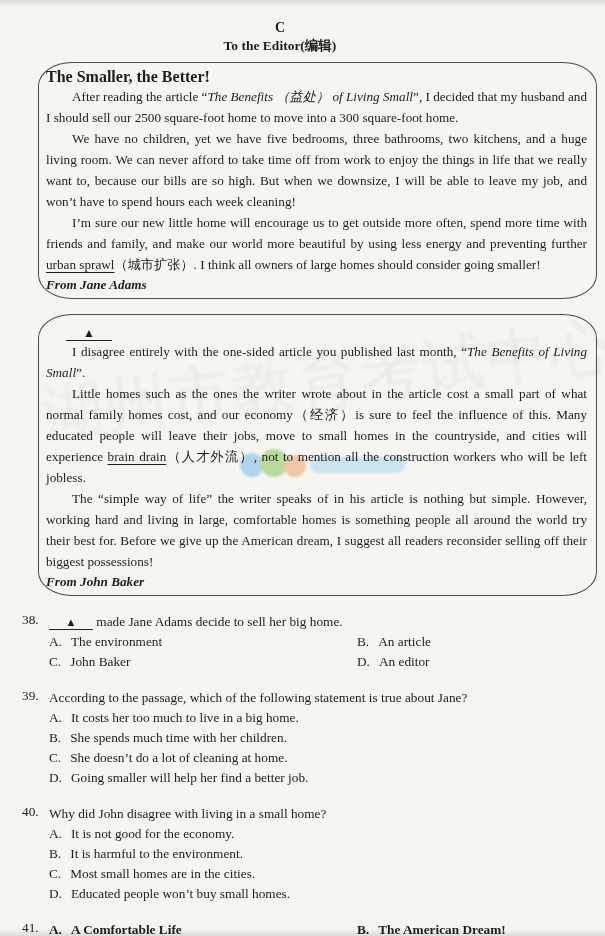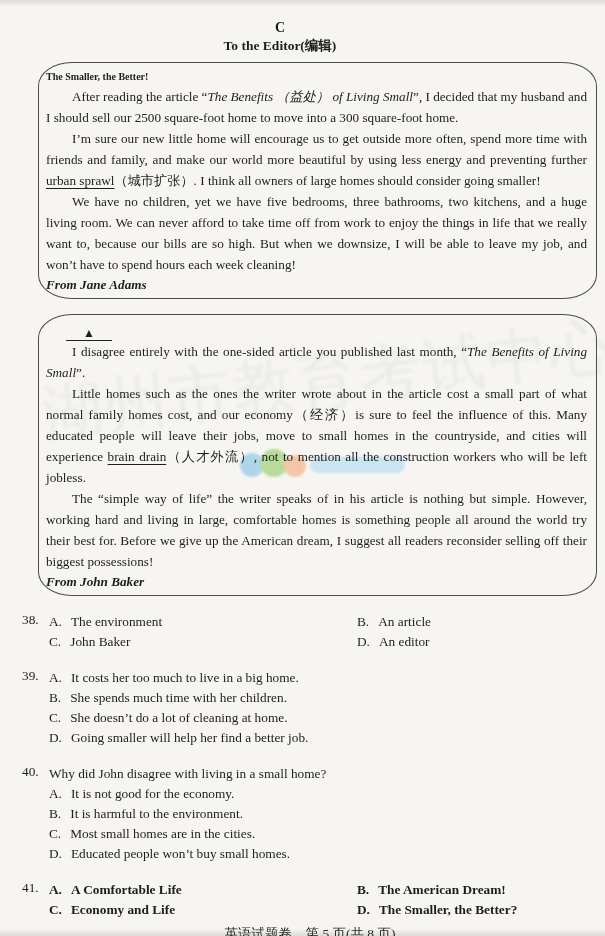--- a/index.html
+++ b/index.html
@@ -41,21 +41,21 @@
 
   .letter-box{
     margin-left:38px;width:559px;box-sizing:border-box;
     border:1.6px solid #4c4c4c;
     border-radius:34px/24px;
     padding:5px 9px 4px 7px;
     background:transparent;
   }
   .box1{margin-top:7px;}
   .box2{margin-top:15px;}
-  .letter-title{font-weight:bold;font-size:10px;line-height:18px;}
+  .letter-title{font-weight:bold;font-size:16px;line-height:18px;}
   .letter-box p{
     margin:0;font-size:13.2px;line-height:21px;
     text-align:justify;text-indent:26px;
   }
   .signature{font-weight:bold;font-style:italic;font-size:13.2px;line-height:19px;}
 
   .seg-i{font-style:italic;}
   .seg-u{text-decoration:underline;text-underline-offset:3px;}
   .seg-blank{
     display:inline-block;min-width:44px;text-align:center;
@@ -99,37 +99,38 @@
 <div class="content">
 
   <div class="header">
     <div class="section-label">C</div>
     <div class="header-title">To the Editor(编辑)</div>
   </div>
 
   <div class="letter-box box1">
     <div class="letter-title">The Smaller, the Better!</div>
     <p><span>After reading the article “</span><span class="seg-i">The Benefits （益处） of Living Small</span><span>”, I decided that my husband and I should sell our 2500 square-foot home to move into a 300 square-foot home.</span></p>
+    <p><span>We have no children, yet we have five bedrooms, three bathrooms, two kitchens, and a huge living room. We can never afford to take time off from work to enjoy the things in life that we really want to, because our bills are so high. But when we downsize, I will be able to leave my job, and won’t have to spend hours each week cleaning!</span></p>
     <p><span>I’m sure our new little home will encourage us to get outside more often, spend more time with friends and family, and make our world more beautiful by using less energy and preventing further </span><span class="seg-u">urban sprawl</span><span>（城市扩张）. I think all owners of large homes should consider going smaller!</span></p>
-    <p><span>We have no children, yet we have five bedrooms, three bathrooms, two kitchens, and a huge living room. We can never afford to take time off from work to enjoy the things in life that we really want to, because our bills are so high. But when we downsize, I will be able to leave my job, and won’t have to spend hours each week cleaning!</span></p>
     <div class="signature">From Jane Adams</div>
   </div>
 
   <div class="letter-box box2">
     <div class="blank-line">▲</div>
     <p><span>I disagree entirely with the one-sided article you published last month, “</span><span class="seg-i">The Benefits of Living Small</span><span>”.</span></p>
     <p><span>Little homes such as the ones the writer wrote about in the article cost a small part of what normal family homes cost, and our economy（经济）is sure to feel the influence of this. Many educated people will leave their jobs, move to small homes in the countryside, and cities will experience </span><span class="seg-u">brain drain</span><span>（人才外流）, not to mention all the construction workers who will be left jobless.</span></p>
     <p><span>The “simple way of life” the writer speaks of in his article is nothing but simple. However, working hard and living in large, comfortable homes is something people all around the world try their best for. Before we give up the American dream, I suggest all readers reconsider selling off their biggest possessions!</span></p>
     <div class="signature">From John Baker</div>
   </div>
 
   <div class="questions">
 
     <div class="q">
       <span class="q-num">38.</span>
+      <div class="q-stem"><span class="seg-blank">▲</span><span> made Jane Adams decide to sell her big home.</span></div>
       <div class="opts-grid">
         <div class="opt-row">
           <div class="opt col-a">
             <span class="opt-label">A.</span>
             <span class="opt-text">The environment</span>
           </div>
           <div class="opt">
             <span class="opt-label">B.</span>
             <span class="opt-text">An article</span>
           </div>
@@ -142,20 +143,21 @@
           <div class="opt">
             <span class="opt-label">D.</span>
             <span class="opt-text">An editor</span>
           </div>
         </div>
       </div>
     </div>
 
     <div class="q">
       <span class="q-num">39.</span>
+      <div class="q-stem">According to the passage, which of the following statement is true about Jane?</div>
       <div class="opts-list">
         <div class="opt">
           <span class="opt-label">A.</span>
           <span class="opt-text">It costs her too much to live in a big home.</span>
         </div>
         <div class="opt">
           <span class="opt-label">B.</span>
           <span class="opt-text">She spends much time with her children.</span>
         </div>
         <div class="opt">

